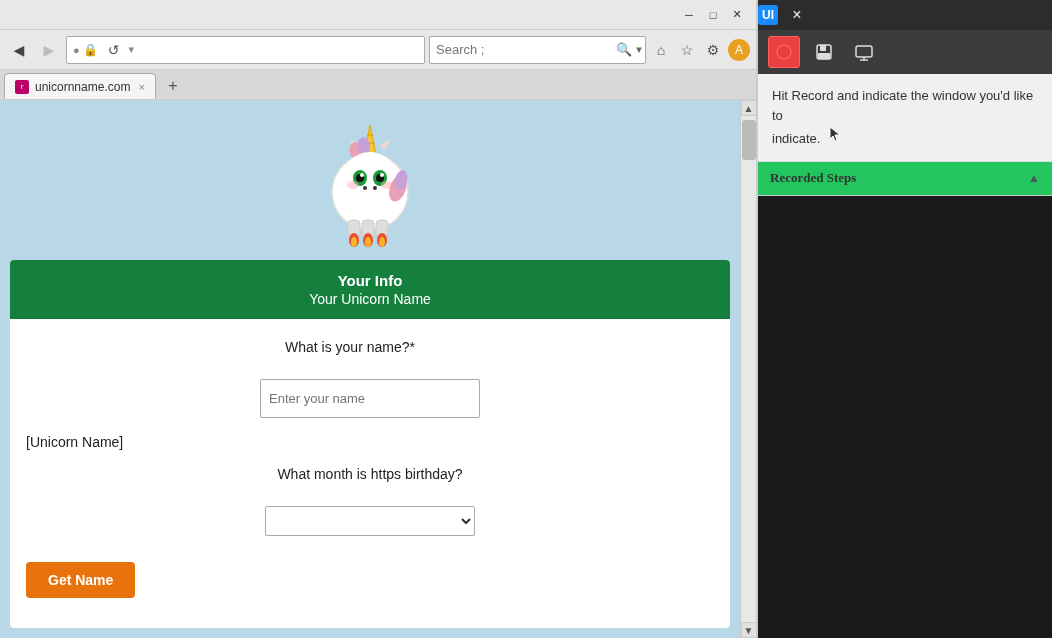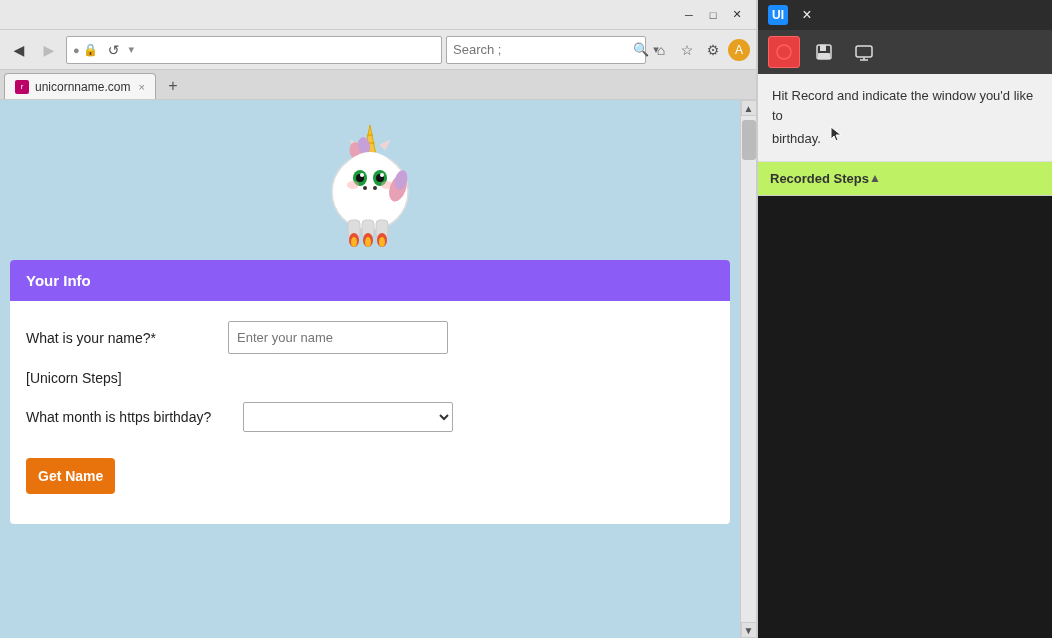--- a/index.html
+++ b/index.html
@@ -110,21 +110,21 @@
       border: none;
     }
     #search-bar-container {
       display: flex;
       align-items: center;
       background: white;
       border: 1px solid #aaa;
       border-radius: 2px;
       height: 28px;
       padding: 0 6px;
-      width: 200px;
+      width: 217px;
       gap: 4px;
     }
     #search-input {
       flex: 1;
       border: none;
       outline: none;
       font-size: 13px;
       color: #aaa;
       background: transparent;
     }
@@ -234,47 +234,49 @@
     #unicorn-svg { width: 120px; height: 130px; }
 
     
     #form-card {
       margin: 0 10px;
       background: white;
       border-radius: 4px;
       overflow: hidden;
     }
     #form-header {
-      background: #8b5cf6;
+      background: #15803d;
       color: white;
       padding: 12px 16px;
       font-size: 15px;
       font-weight: bold;
+      text-align: center;
     }
     #form-header-sub {
       font-size: 14px;
       font-weight: normal;
       margin-top: 2px;
     }
     #form-body {
       padding: 20px 16px 30px;
     }
     .form-row {
       display: flex;
       align-items: center;
       margin-bottom: 16px;
-      gap: 32px;
+      gap: 24px;
+      flex-direction: column;
     }
     .form-label {
       font-size: 14px;
       color: #222;
       min-width: 170px;
     }
     .form-input {
-      height: 33px;
+      height: 39px;
       border: 1px solid #aaa;
       border-radius: 2px;
       padding: 0 8px;
       font-size: 13px;
       color: #999;
       width: 220px;
       outline: none;
     }
     .form-select {
       height: 30px;
@@ -294,21 +296,21 @@
     .unicorn-name-label {
       font-size: 14px;
       color: #222;
       padding-left: 0;
     }
     #get-name-btn {
       background: #e8720c;
       color: white;
       border: none;
       border-radius: 4px;
-      padding: 10px 12px;
+      padding: 10px 22px;
       font-size: 14px;
       font-weight: bold;
       cursor: pointer;
       margin-top: 10px;
     }
 
     
     #scroll-bar {
       width: 16px;
       background: #e8e8e8;
@@ -345,21 +347,21 @@
       display: flex;
       flex-direction: column;
       border-left: 1px solid #ccc;
     }
 
     #rpa-title-bar {
       height: 30px;
       background: #2c2c2c;
       display: flex;
       align-items: center;
-      padding: 0 10px;
+      padding: 0 0;
       gap: 8px;
       color: white;
     }
     #rpa-logo {
       width: 20px;
       height: 20px;
       background: #1a8cff;
       border-radius: 3px;
       display: flex;
       align-items: center;
@@ -413,30 +415,32 @@
     #rpa-message {
       background: #f0f0f0;
       padding: 12px 14px;
       font-size: 13px;
       color: #333;
       border-bottom: 1px solid #ddd;
       line-height: 1.5;
     }
 
     #rpa-recorded-steps {
-      background: #bef264;
+      background: #22c55e;
       height: 34px;
       display: flex;
       align-items: center;
       padding: 0 12px;
       font-size: 13px;
       font-weight: bold;
       color: #333;
       border-bottom: 1px solid #ccc;
-      cursor: pointer;
+      justify-content: space-between;
+      cursor: pointer;
+      font-family: Liberation Serif, serif;
     }
     .collapse-icon {
       font-size: 12px;
       color: #555;
     }
 
     #rpa-steps-content {
       flex: 1;
       background: #1a1a1a;
     }
@@ -533,32 +537,33 @@
           <ellipse cx="72" cy="120" rx="5" ry="7" fill="#e84020" opacity="0.9"></ellipse>
           <ellipse cx="44" cy="122" rx="3" ry="5" fill="#ffc020" opacity="0.9"></ellipse>
           <ellipse cx="58" cy="122" rx="3" ry="5" fill="#ffc020" opacity="0.9"></ellipse>
           <ellipse cx="72" cy="122" rx="3" ry="5" fill="#ffc020" opacity="0.9"></ellipse>
         </svg>
       </div>
 
       <div id="form-card">
         <div id="form-header">
           <div>Your Info</div>
+          <div id="form-header-sub">Your Unicorn Name</div>
         </div>
         <div id="form-body">
 
           
           <div class="form-row">
             <label class="form-label">What is your name?*</label>
             <input class="form-input" type="text" placeholder="Enter your name" style="">
           </div>
 
           
           <div class="unicorn-name-row">
-            <span class="unicorn-name-label">[Unicorn Steps]</span>
+            <span class="unicorn-name-label">[Unicorn Name]</span>
           </div>
 
           
           <div class="form-row">
             <label class="form-label">What month is https birthday?</label>
             <select class="form-select">
               <option value=""></option>
               <option value="January">January</option>
               <option value="February">February</option>
               <option value="March">March</option>
@@ -616,21 +621,21 @@
         <rect x="1" y="3" width="16" height="11" rx="2" fill="none" stroke="#ddd" stroke-width="1.5"></rect>
         <line x1="9" y1="14" x2="9" y2="17" stroke="#ddd" stroke-width="1.5"></line>
         <line x1="5" y1="17" x2="13" y2="17" stroke="#ddd" stroke-width="1.5"></line>
       </svg>
     </button>
   </div>
 
   <div id="rpa-message">
     <span>Hit Record and indicate the window you'd like to</span>
     <br>
-    <span>birthday.</span>
+    <span>indicate.</span>
     
     <span style="position:relative; display:inline-block; margin-left:4px;">
       <svg width="14" height="18" viewBox="0 0 14 18">
         <polygon points="2,2 2,14 5,11 7,16 9,15 7,10 12,10" fill="#333" stroke="white" stroke-width="1"></polygon>
       </svg>
     </span>
   </div>
 
   <div id="rpa-recorded-steps">
     <span>Recorded Steps</span>

